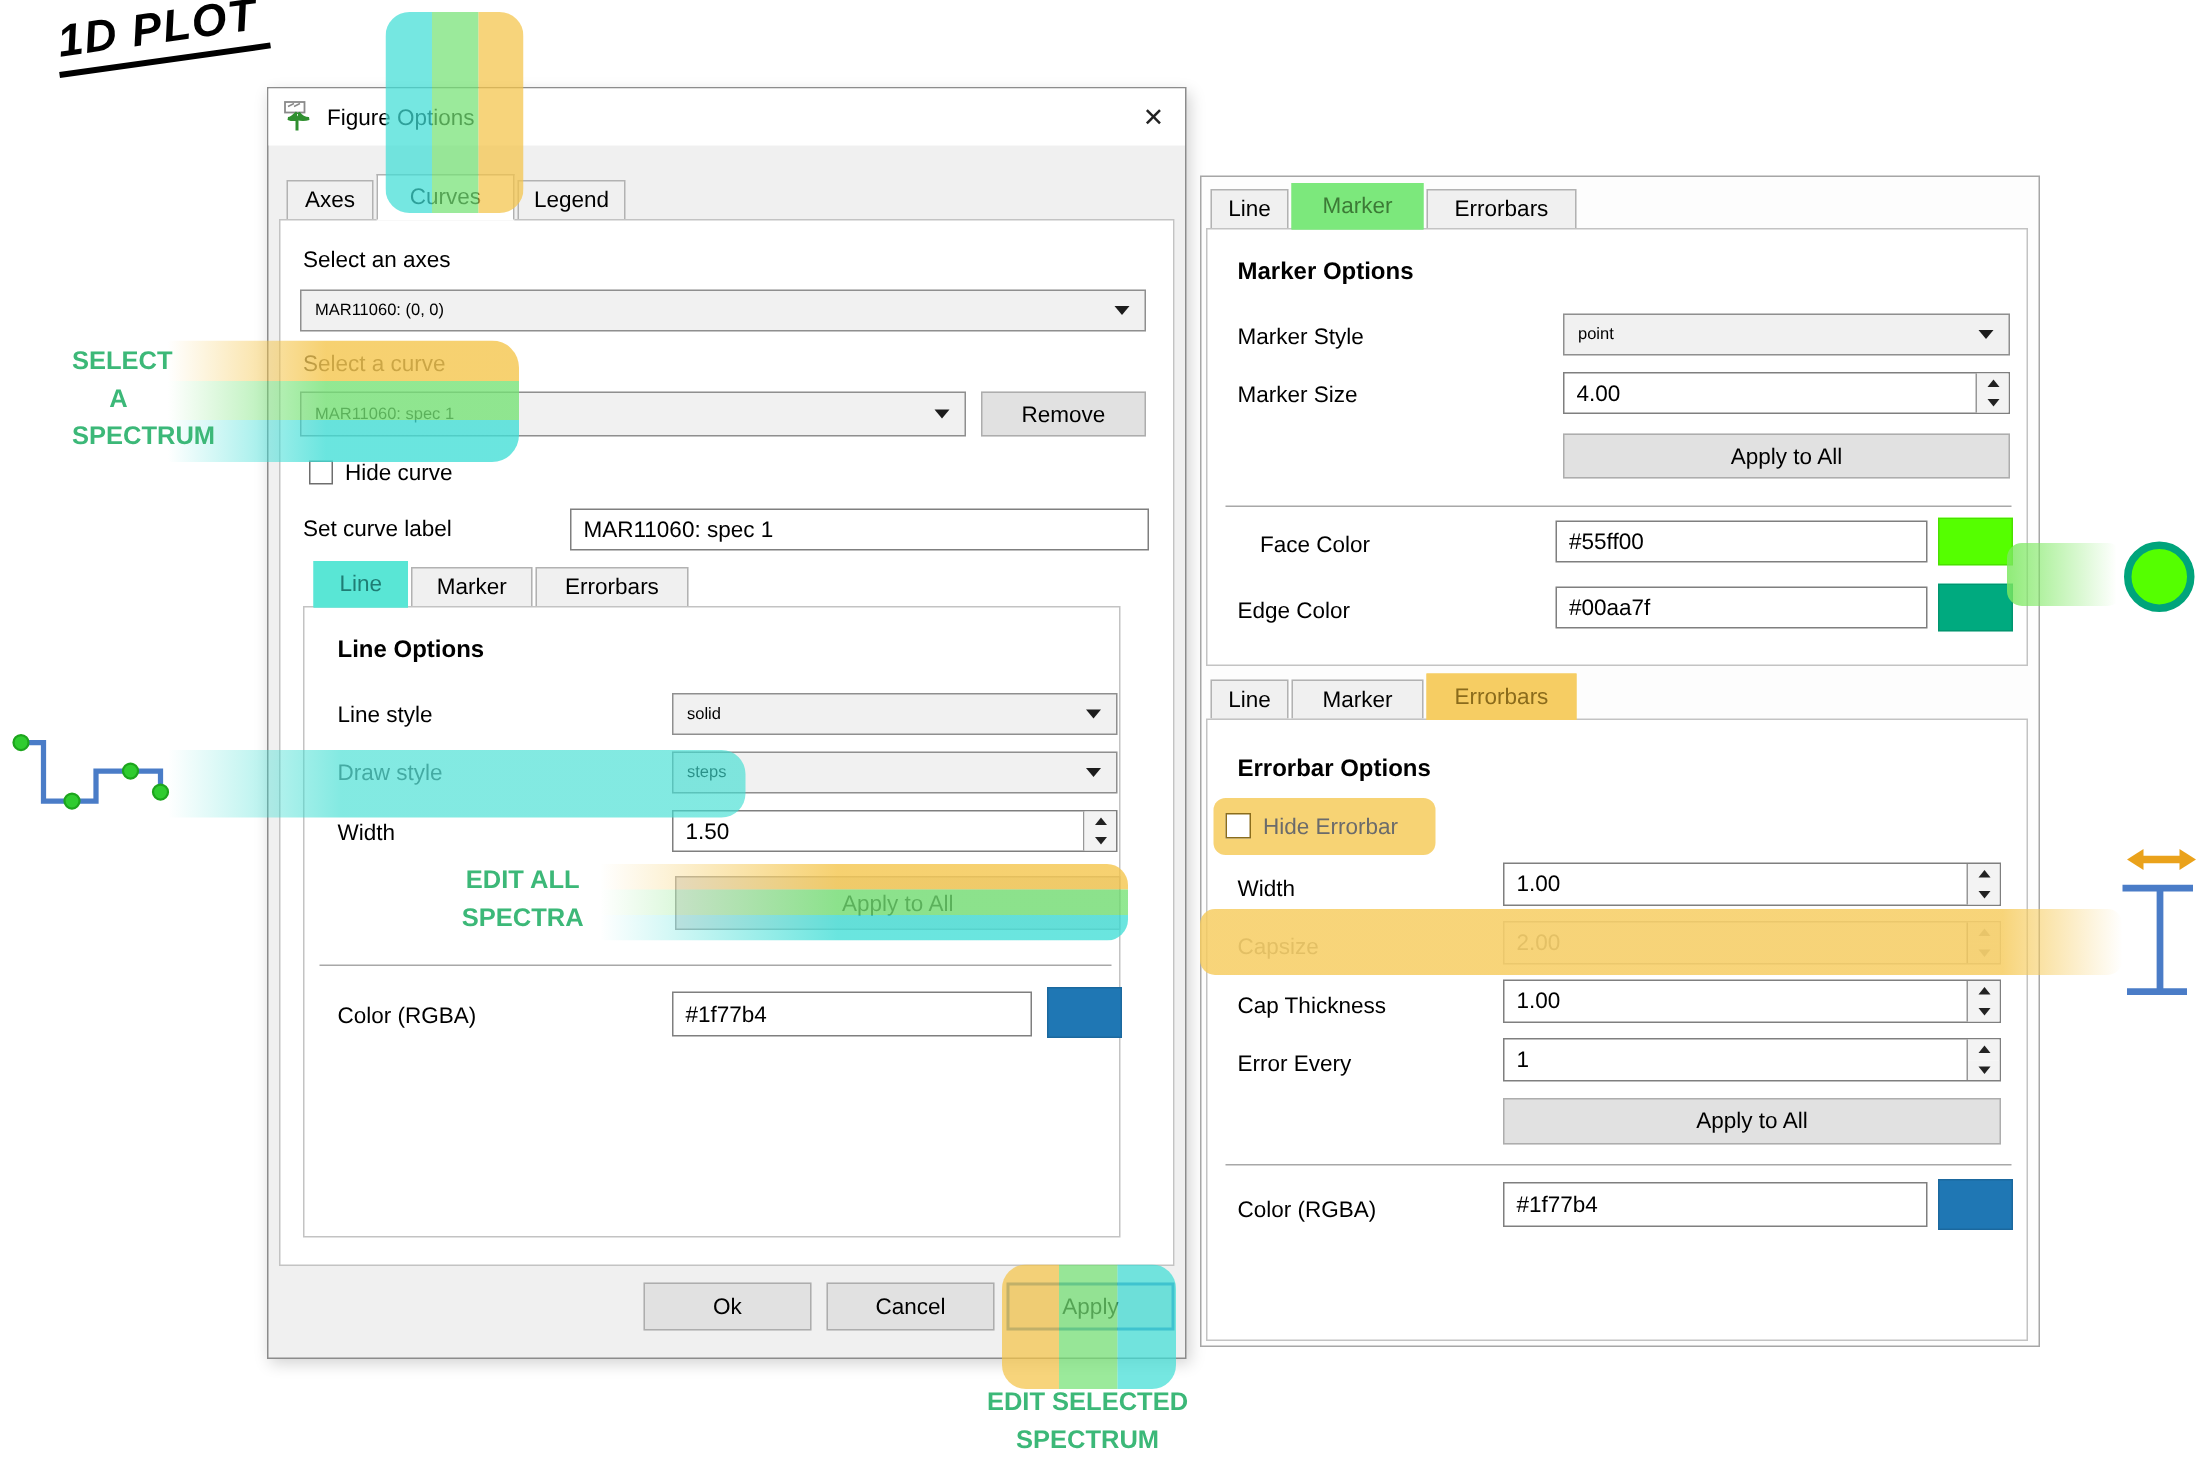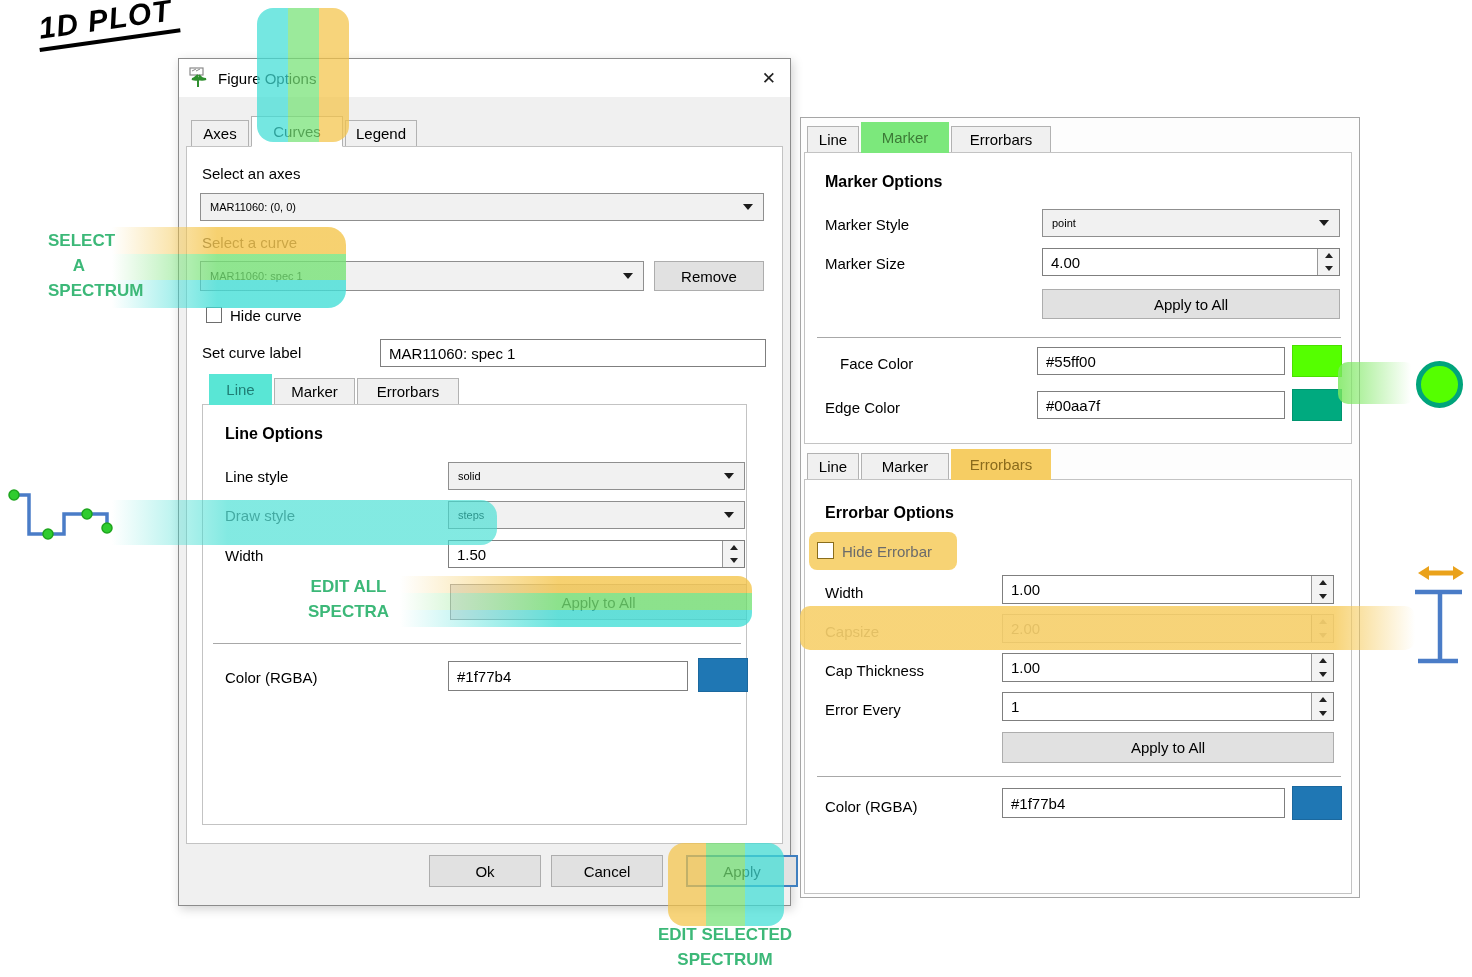--- a/index.html
+++ b/index.html
@@ -36,21 +36,21 @@
   .spinbtns i{flex:1;display:flex;align-items:center;justify-content:center;background:#f3f3f3;}
   .spinbtns i.up b{width:0;height:0;border-left:4px solid transparent;border-right:4px solid transparent;
         border-bottom:5px solid #222;}
   .spinbtns i.dn b{width:0;height:0;border-left:4px solid transparent;border-right:4px solid transparent;
         border-top:5px solid #222;}
   .spin.dis{color:#8f8f8f;border-color:#b8b8b8;background:#fafafa;}
   .spin.dis .spinbtns i.up b{border-bottom-color:#a8a8a8;}
   .spin.dis .spinbtns i.dn b{border-top-color:#a8a8a8;}
   .btn{background:#e1e1e1;border:1px solid #adadad;display:flex;align-items:center;
        justify-content:center;font-size:15px;}
-  .btn.default{border:2px solid #3f7fbf;margin-left:15px;}
+  .btn.default{border:2px solid #3f7fbf;}
   .cb{background:#fff;border:1px solid #6e6e6e;}
   .sep{height:1px;background:#a8a8a8;}
   .swatch{box-shadow:inset 0 0 0 1px rgba(0,0,0,.12);}
   
   .ov{pointer-events:none;z-index:30;}
   .an{pointer-events:none;z-index:40;}
   .g-txt{font-weight:bold;font-size:17px;line-height:25px;text-align:center;color:#3cb878;}
   .stripe-col{height:100%;float:left;}
   .plotlabel{font-size:30px;font-weight:900;font-style:italic;letter-spacing:1px;
        border-bottom:4px solid #000;padding:0 6px 2px 2px;transform:rotate(-8deg);

